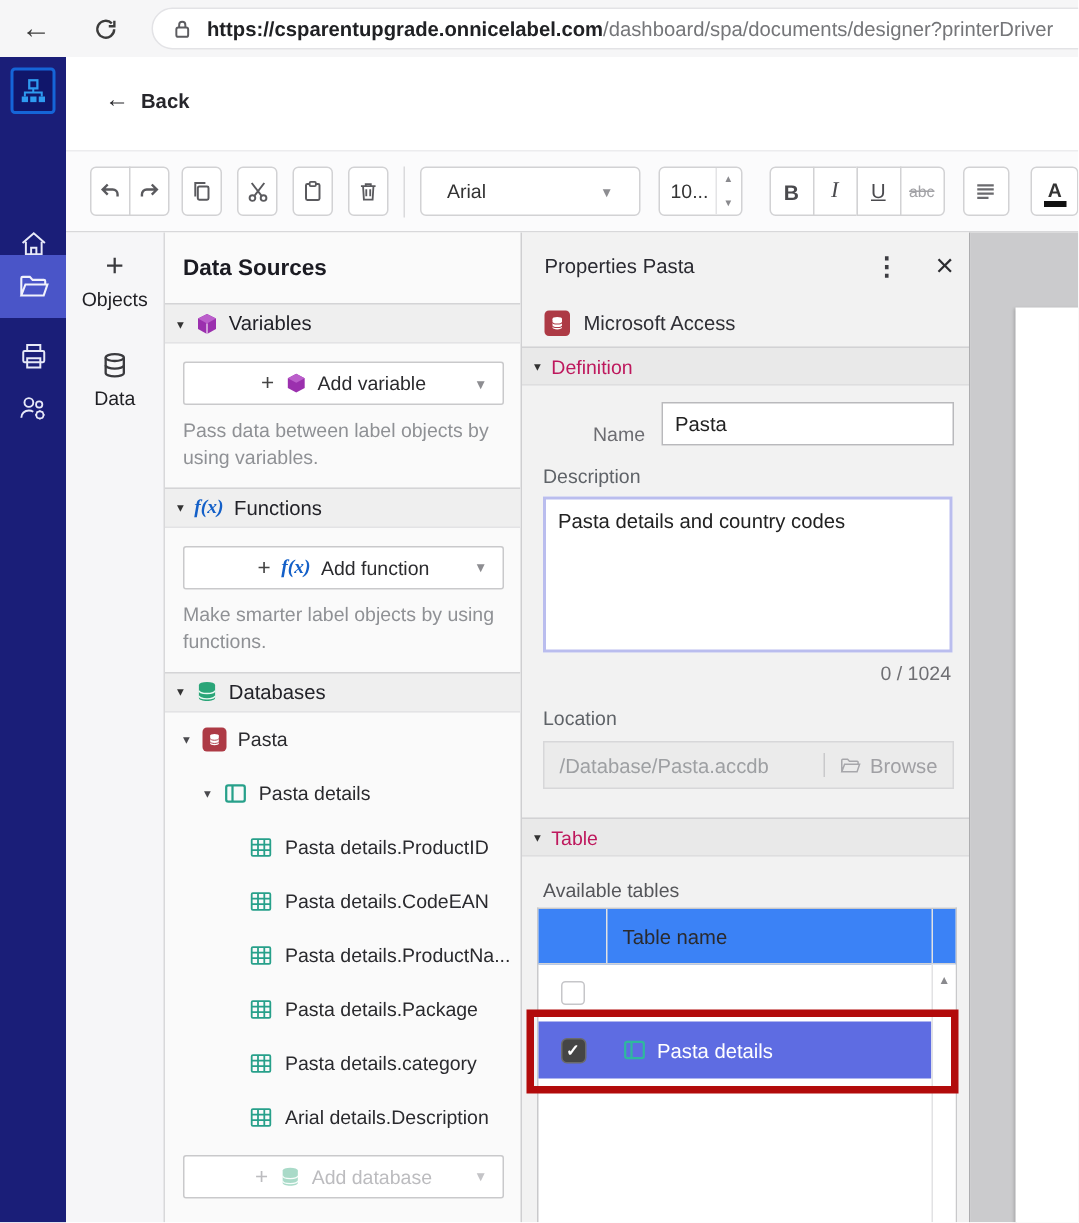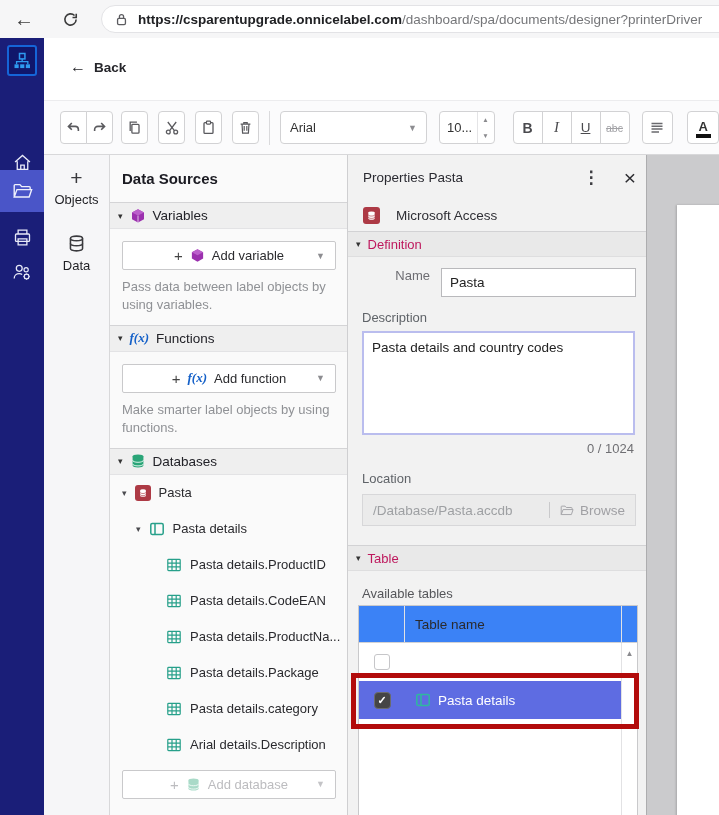--- a/index.html
+++ b/index.html
@@ -28,21 +28,21 @@
 
   
   .toolbar{position:absolute;left:44px;top:100px;width:675px;height:55px;background:#fbfbfc;border-top:1px solid #ececee;border-bottom:1px solid #d8d8da;display:flex;align-items:center;padding-left:16px;}
   .tbtn{height:33px;min-width:27px;background:#fff;border:1px solid #d2d2d4;border-radius:4px;display:flex;align-items:center;justify-content:center;color:#56565a;}
   .tpair{display:flex;}
   .tpair .tbtn{width:23px;border-radius:0;}
   .tpair .tbtn:first-child{border-radius:4px 0 0 4px;}
   .tpair .tbtn:last-child{border-radius:0 4px 4px 0;margin-left:-1px;}
   .tsep{width:1px;height:34px;background:#dadadc;margin:0 10px;}
   .tgap8{margin-left:8px;}.tgap10{margin-left:10px;}.tgap12{margin-left:12px;}.tgap14{margin-left:14px;}.tgap18{margin-left:18px;}
-  .fontsel{width:148px;height:33px;background:#fff;border:1px solid #d2d2d4;border-radius:4px;display:flex;align-items:center;justify-content:space-between;padding:0 9px;font-size:13px;color:#333;}
+  .fontsel{width:148px;height:33px;background:#fff;border:1px solid #d2d2d4;border-radius:4px;display:flex;align-items:center;justify-content:space-between;padding:0 17px;font-size:13px;color:#333;}
   .caret{color:#8d8d91;font-size:9px;}
   .sizebox{display:flex;height:33px;border:1px solid #d2d2d4;border-radius:4px;background:#fff;overflow:hidden;}
   .sizeval{width:37px;display:flex;align-items:center;padding-left:7px;font-size:13px;color:#333;}
   .spincol{width:17px;border-left:1px solid #e4e4e6;display:flex;flex-direction:column;}
   .spin{flex:1;display:flex;align-items:center;justify-content:center;font-size:6.5px;color:#8a8a8e;}
   .tgroup{display:flex;}
   .tgroup .tbtn{width:30px;border-radius:0;margin-left:-1px;}
   .tgroup .tbtn:first-child{border-radius:4px 0 0 4px;margin-left:0;}
   .tgroup .tbtn:last-child{border-radius:0 4px 4px 0;}
   .fmtB{font-weight:700;font-size:14px;color:#4a4a4e;}
@@ -82,25 +82,25 @@
   .ind3{padding-left:56px;}
   .accessicon{width:16px;height:16px;background:#ad3a45;border-radius:3px;display:flex;align-items:center;justify-content:center;flex:none;}
 
   
   .prop-panel{position:absolute;left:348px;top:155px;width:299px;height:660px;background:#f2f2f2;border-right:1px solid #adadaf;overflow:hidden;}
   .prop-head{height:44px;display:flex;align-items:center;padding:0 10px 0 15px;}
   .prop-title{font-size:13.5px;color:#2a2a31;}
   .prop-title .tname{margin-left:4px;}
   .kebab{margin-left:auto;font-size:17px;color:#3d3d42;font-weight:700;cursor:pointer;}
   .closex{margin-left:24px;font-size:21px;color:#2c2c30;line-height:1;cursor:pointer;}
-  .dbtype{height:32px;display:flex;align-items:center;gap:16px;padding-left:15px;font-size:13.5px;color:#2f2f35;}
+  .dbtype{height:32px;display:flex;align-items:center;gap:9px;padding-left:15px;font-size:13.5px;color:#2f2f35;}
   .pband{height:26px;background:#e9e9e9;border-top:1px solid #d2d2d4;border-bottom:1px solid #dededf;display:flex;align-items:center;gap:7px;padding-left:8px;cursor:pointer;}
   .pband .blabel{font-size:13px;font-weight:400;color:#be185d;}
   .pband .exp{font-size:9px;color:#333;}
-  .namerow{display:flex;align-items:flex-start;margin:11px 10px 0 0;}
+  .namerow{display:flex;align-items:flex-end;margin:11px 10px 0 0;}
   .flabel{width:101px;text-align:right;padding-right:11px;font-size:13px;color:#6d6d72;}
   .nameinput{flex:1;height:29px;border:1px solid #b9b9bc;background:#fff;font-size:13.5px;color:#222;padding:0 8px;font-family:"Liberation Sans",sans-serif;outline:none;}
   .sublabel{margin:13px 14px 6px 14px;font-size:13px;color:#5f6368;}
   .desc{display:block;margin:0 10px 0 14px;width:273px;height:104px;border:2px solid #babdee;background:#fff;font-size:13.5px;color:#222;padding:7px 8px;font-family:"Liberation Sans",sans-serif;resize:none;outline:none;}
   .counter{margin:6px 12px 0 0;text-align:right;font-size:13px;color:#6f6f73;}
   .locfield{margin:8px 10px 0 14px;height:32px;background:#ebebeb;border:1px solid #d7d7d9;display:flex;align-items:center;padding:0 10px;}
   .locval{flex:1;font-size:13.5px;color:#9ea0a3;}
   .locdiv{width:1px;height:16px;background:#c9c9cb;margin:0 9px;}
   .browse{display:flex;align-items:center;gap:6px;color:#a0a0a4;font-size:13.5px;cursor:default;}
   .avlabel{margin:15px 14px 7px 14px;font-size:13px;color:#55565a;}

